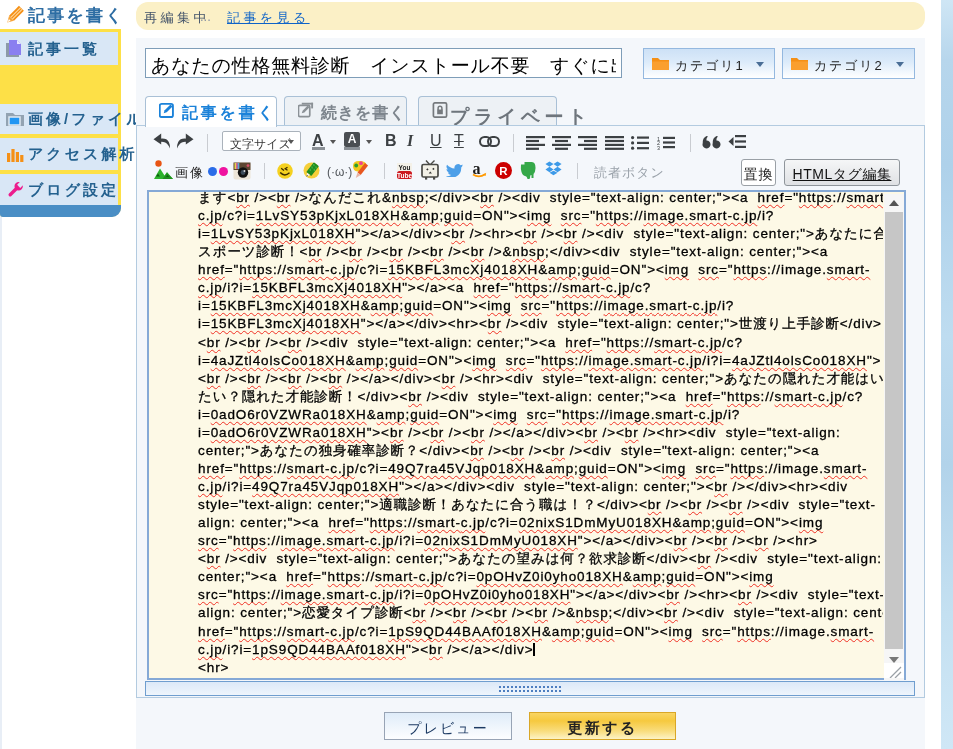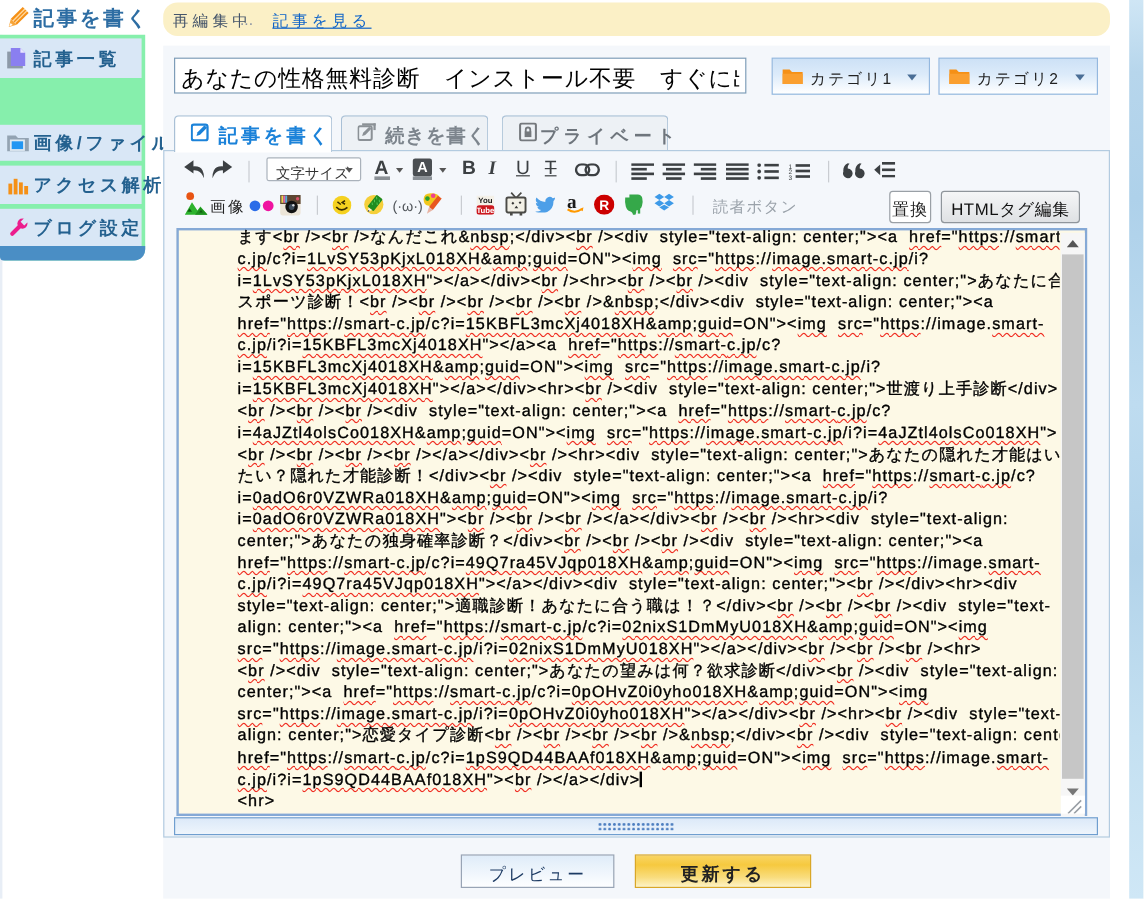--- a/index.html
+++ b/index.html
@@ -3,21 +3,21 @@
 <style>
 * { margin:0; padding:0; box-sizing:border-box; }
 html,body { width:953px; height:749px; background:#fff; font-family:"Liberation Sans",sans-serif; }
 #page { position:relative; width:953px; height:749px; overflow:hidden; }
 .abs { position:absolute; }
 #rstrip { left:941px; top:0; width:12px; height:749px;
   background:linear-gradient(180deg,#cfe6f5 0%,#b7d6ec 8%,#aed1ea 22%,#bedcf0 45%,#b2d3ea 62%,#c4e0f1 82%,#cfe7f6 100%); }
 #side-left-line { left:0; top:0; width:2px; height:749px; background:#e8eef6; }
 #side-top { left:0; top:0; width:121px; height:29px; background:#fff; }
 #side-top .lbl { position:absolute; left:28px; top:4px; font-size:17px; font-weight:bold; color:#2d6da3; letter-spacing:2.2px; white-space:nowrap; }
-#menubox { left:0; top:29px; width:121px; height:188px; background:#86efac; border-bottom-right-radius:10px; border-bottom-left-radius:4px; }
+#menubox { left:0; top:29px; width:121px; height:188px; background:#fde047; border-bottom-right-radius:10px; border-bottom-left-radius:4px; }
 .mitem { position:absolute; left:0; width:118px; background:#d9e7f6; }
 .mitem .lbl { position:absolute; left:28px; top:50%; margin-top:-9px; font-size:15px; font-weight:bold; color:#24618f; letter-spacing:3px; white-space:nowrap; }
 #mi1 { top:3px;   height:33px; }
 #mi2 { top:40px;  height:31px; }
 #mi3 { top:75px;  height:30px; }
 #mi4 { top:109px; height:32px; }
 #mi5 { top:145px; height:31px; }
 .micon { position:absolute; left:5px; width:20px; height:20px; top:50%; margin-top:-10px; }
 #topbar { left:136px; top:2px; width:789px; height:28px; background:#fbf0c6; border-radius:12px; font-size:13px; }
 #topbar .t1 { position:absolute; left:8px; top:7px; color:#44546a; letter-spacing:3.5px;}
@@ -32,34 +32,34 @@
 .cat .fold { position:absolute; left:8px; top:7px; width:17px; height:14px; }
 .cat .lbl { position:absolute; left:31px; top:8px; font-size:13px; color:#222; letter-spacing:1.8px;}
 .cat .arr { position:absolute; right:10px; top:13px; width:0; height:0; border-left:4px solid transparent; border-right:4px solid transparent; border-top:5px solid #4a6e96; }
 .tab { position:absolute; top:96px; height:46px; border:1px solid #a9c0d6; border-bottom:none; border-radius:4px 4px 0 0; }
 #tab1 { left:145px; width:132px; background:#fff; height:31px; z-index:5; }
 #tab2 { left:284px; width:123px; background:#edf1f5; }
 #tab3 { left:418px; width:139px; background:#edf1f5; }
 .tab .lbl { position:absolute; top:7px; font-size:14px; font-weight:bold; white-space:nowrap; }
 #tab1 .lbl { left:36px; color:#1b82d9; letter-spacing:2.8px; font-size:16px; top:6px; }
 #tab2 .lbl { left:36px; color:#7d858d; letter-spacing:0.8px; font-size:16px; top:6px; }
-#tab3 .lbl { left:31px; color:#6e757c; letter-spacing:4.2px; font-size:15px; top:7px; }
+#tab3 .lbl { left:31px; color:#6e757c; letter-spacing:4.2px; font-size:19px; top:7px; }
 .tabicon { position:absolute; left:13px; top:5px; width:16px; height:16px; }
 #editor { left:136px; top:125px; width:789px; height:573px; background:#f4f7fb; border:1px solid #b3cbe0; }
 .tbi { position:absolute; }
 .sep { position:absolute; width:1px; height:18px; background:#c9ccd1; top:134px; }
 .sep2 { position:absolute; width:1px; height:16px; background:#c9ccd1; top:163px; }
 #fontsize { position:absolute; left:222px; top:131px; width:79px; height:20px; background:#fff; border:1px solid #aab2bb; border-radius:2px; }
 #fontsize .lbl { position:absolute; left:7px; top:4px; font-size:12px; color:#333; }
 #fontsize .arr { position:absolute; right:6px; top:8px; width:0; height:0; border-left:3.5px solid transparent; border-right:3.5px solid transparent; border-top:4px solid #555; }
 .tbt { position:absolute; font-size:16px; color:#3c4043; font-weight:bold; top:132px; }
 #btn-replace { left:741px; top:159px; width:35px; height:27px; background:#fff; border:1px solid #9aa0a6; border-radius:3px; }
 #btn-replace .lbl { position:absolute; left:50%; transform:translateX(-50%); top:6px; font-size:14px; color:#222; white-space:nowrap; letter-spacing:1px; }
 #btn-html { left:784px; top:159px; width:116px; height:27px; background:linear-gradient(180deg,#f5f6f7,#dfe1e4); border:1px solid #8f959b; border-radius:3px; }
-#btn-html .lbl { position:absolute; left:50%; transform:translateX(-50%); top:6px; font-size:14px; color:#111; letter-spacing:0.5px; white-space:nowrap; }
+#btn-html .lbl { position:absolute; left:50%; transform:translateX(-50%); top:6px; font-size:14px; color:#111; letter-spacing:0.5px; white-space:nowrap;text-decoration:underline; }
 #ta { left:147px; top:190px; width:759px; height:490px; background:#fdf9e6; border:2px solid #85a9d6; }
 #ta pre { position:absolute; left:1px; top:-3px; -webkit-text-stroke:0.3px #000; font-family:"Liberation Sans",sans-serif; font-size:13.5px; line-height:18.07px; color:#000; white-space:pre; letter-spacing:0.88px; width:733px; overflow:hidden; height:484px;padding-left:48px;}
 #ta u { text-decoration:underline wavy #f03024; text-decoration-thickness:1px; text-underline-offset:2px; text-decoration-skip-ink:none; }
 .caret { display:inline-block; width:1.3px; height:13px; background:#000; vertical-align:-2px; }
 #sb { position:absolute; left:735px; top:2px; width:20px; height:486px; background:#f6f6f6; }
 #sb .thumb { position:absolute; left:1px; top:18px; width:18px; height:437px; background:#c6c6c6; }
 #sb .tri-up { position:absolute; left:5px; top:6px; width:0; height:0; border-left:5px solid transparent; border-right:5px solid transparent; border-bottom:6px solid #555; }
 #sb .tri-dn { position:absolute; left:5px; top:463px; width:0; height:0; border-left:5px solid transparent; border-right:5px solid transparent; border-top:6px solid #777; }
 #gripbox { position:absolute; left:735px; top:471px; width:20px; height:15px; background:#fff; }
 #rbar { left:145px; top:681px; width:770px; height:15px; background:linear-gradient(180deg,#dce9f8,#eef5fc); border:1px solid #6f9ecf; }

